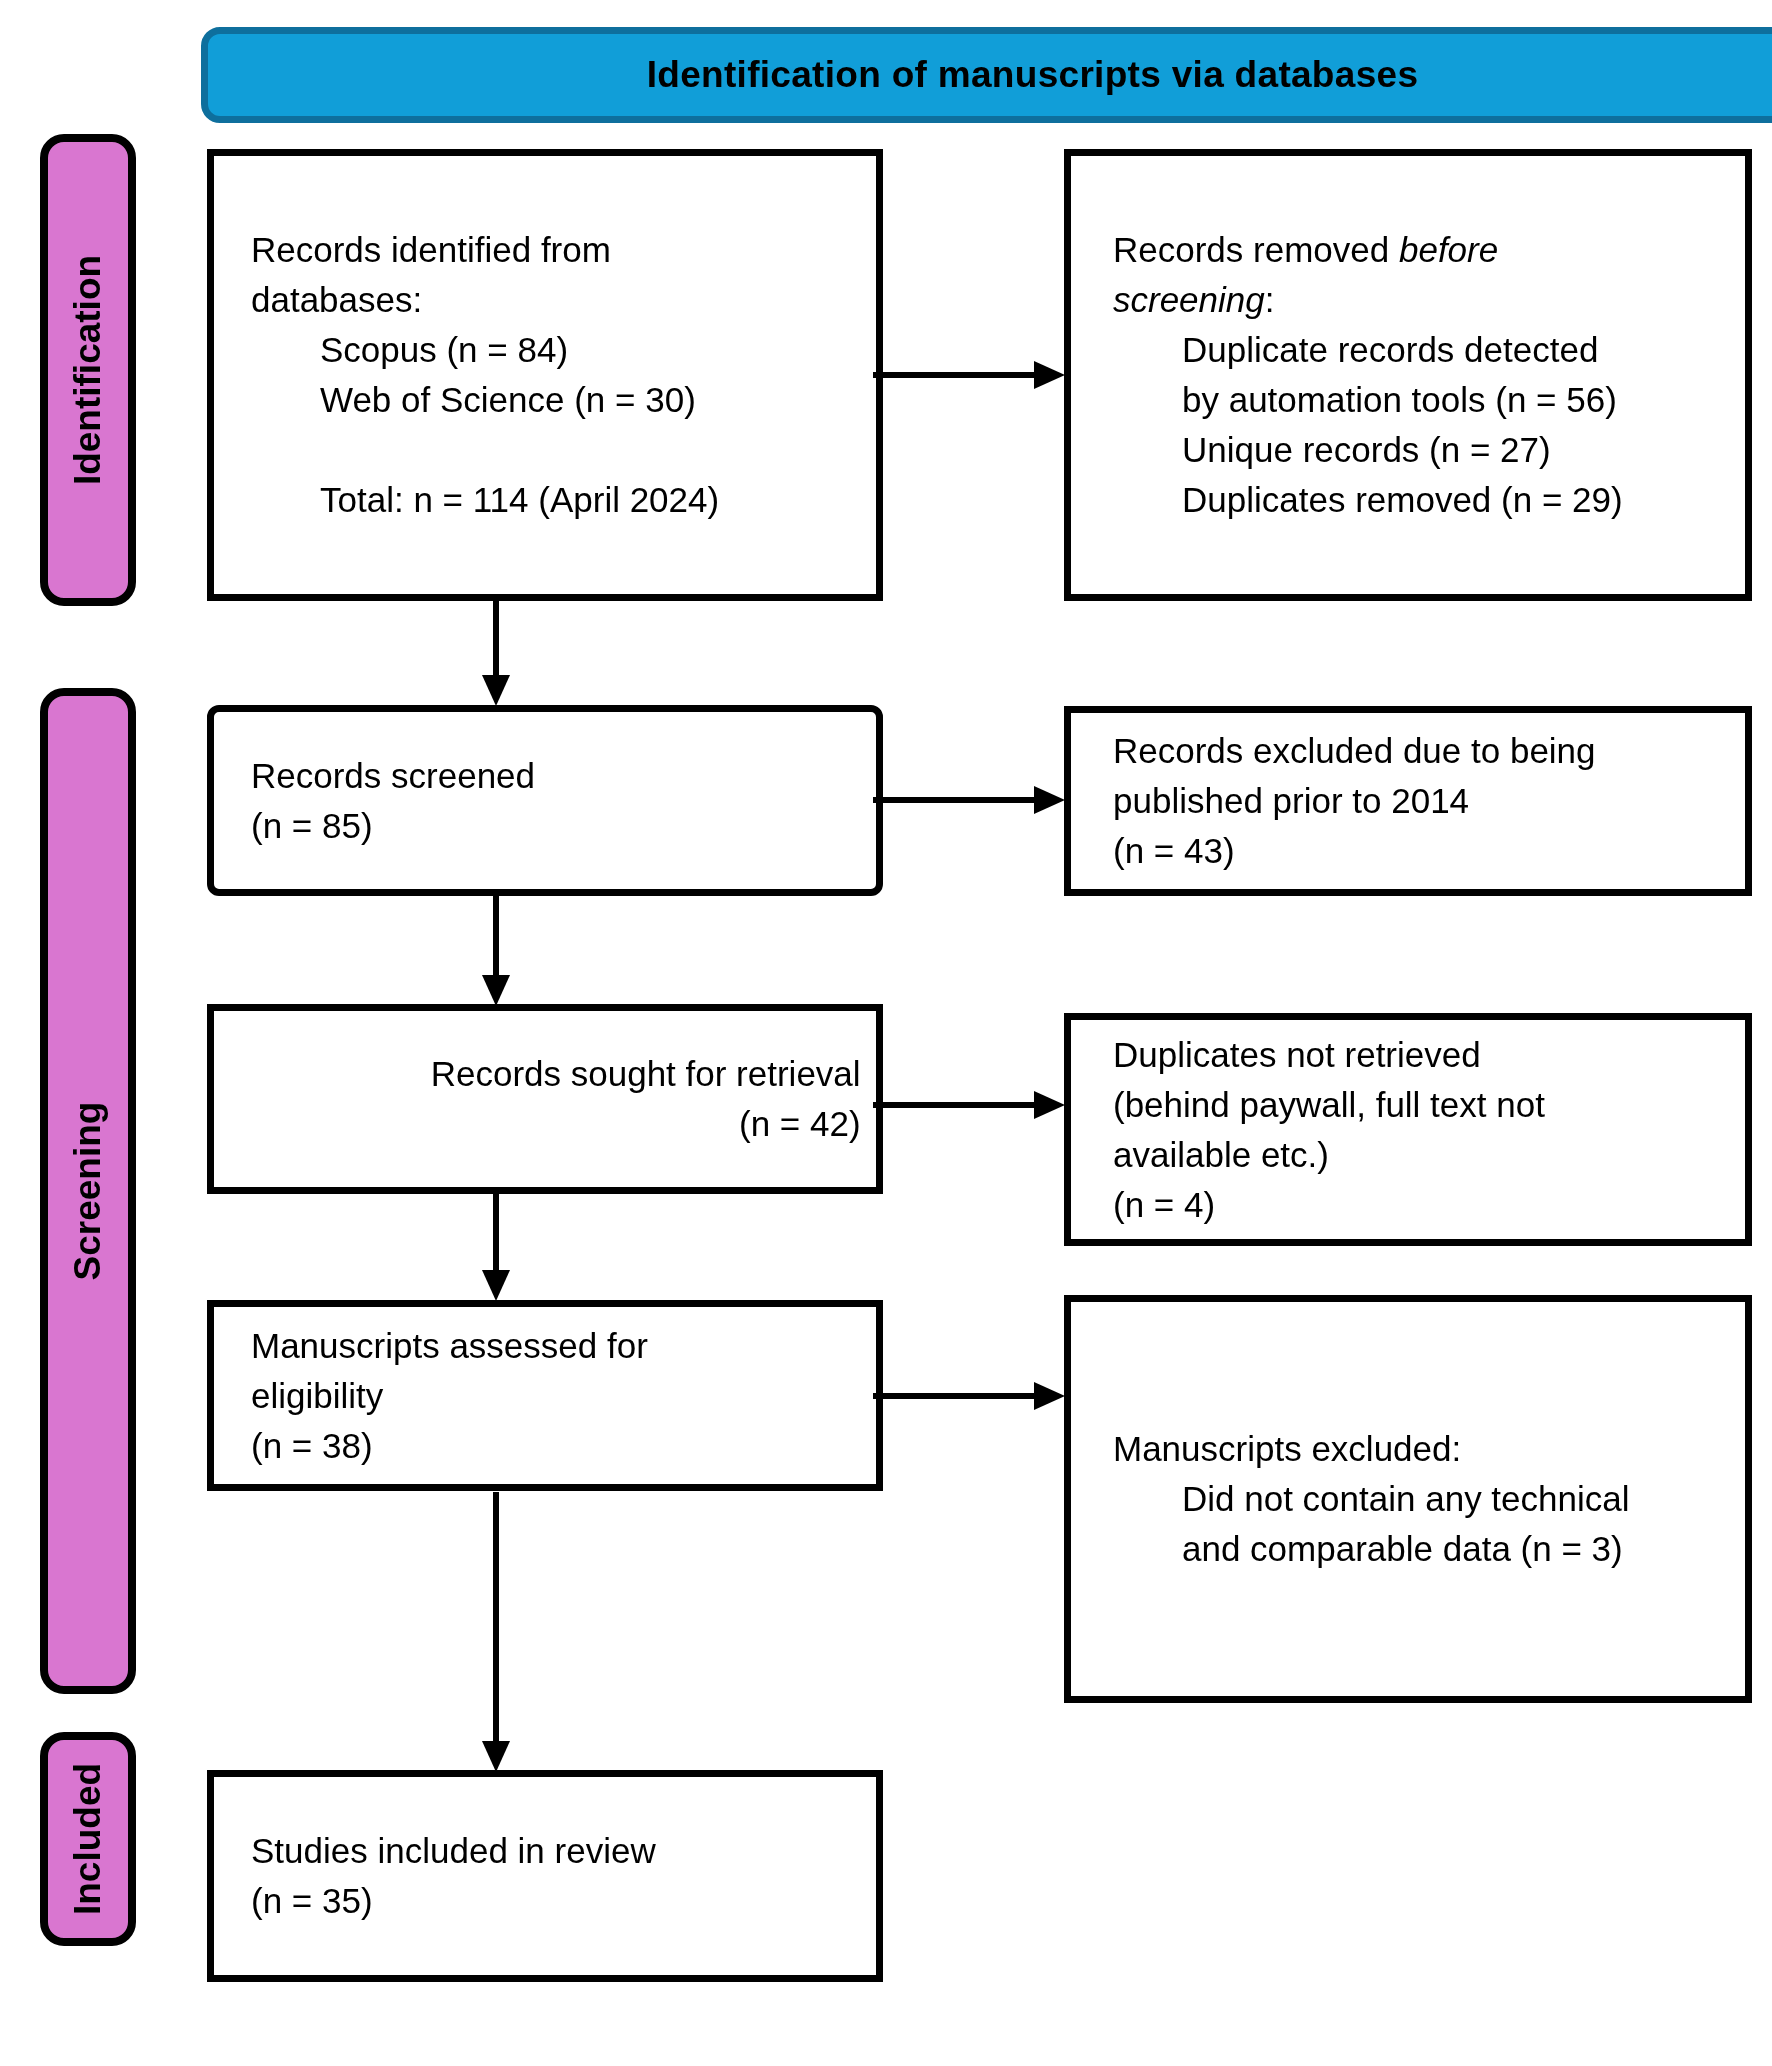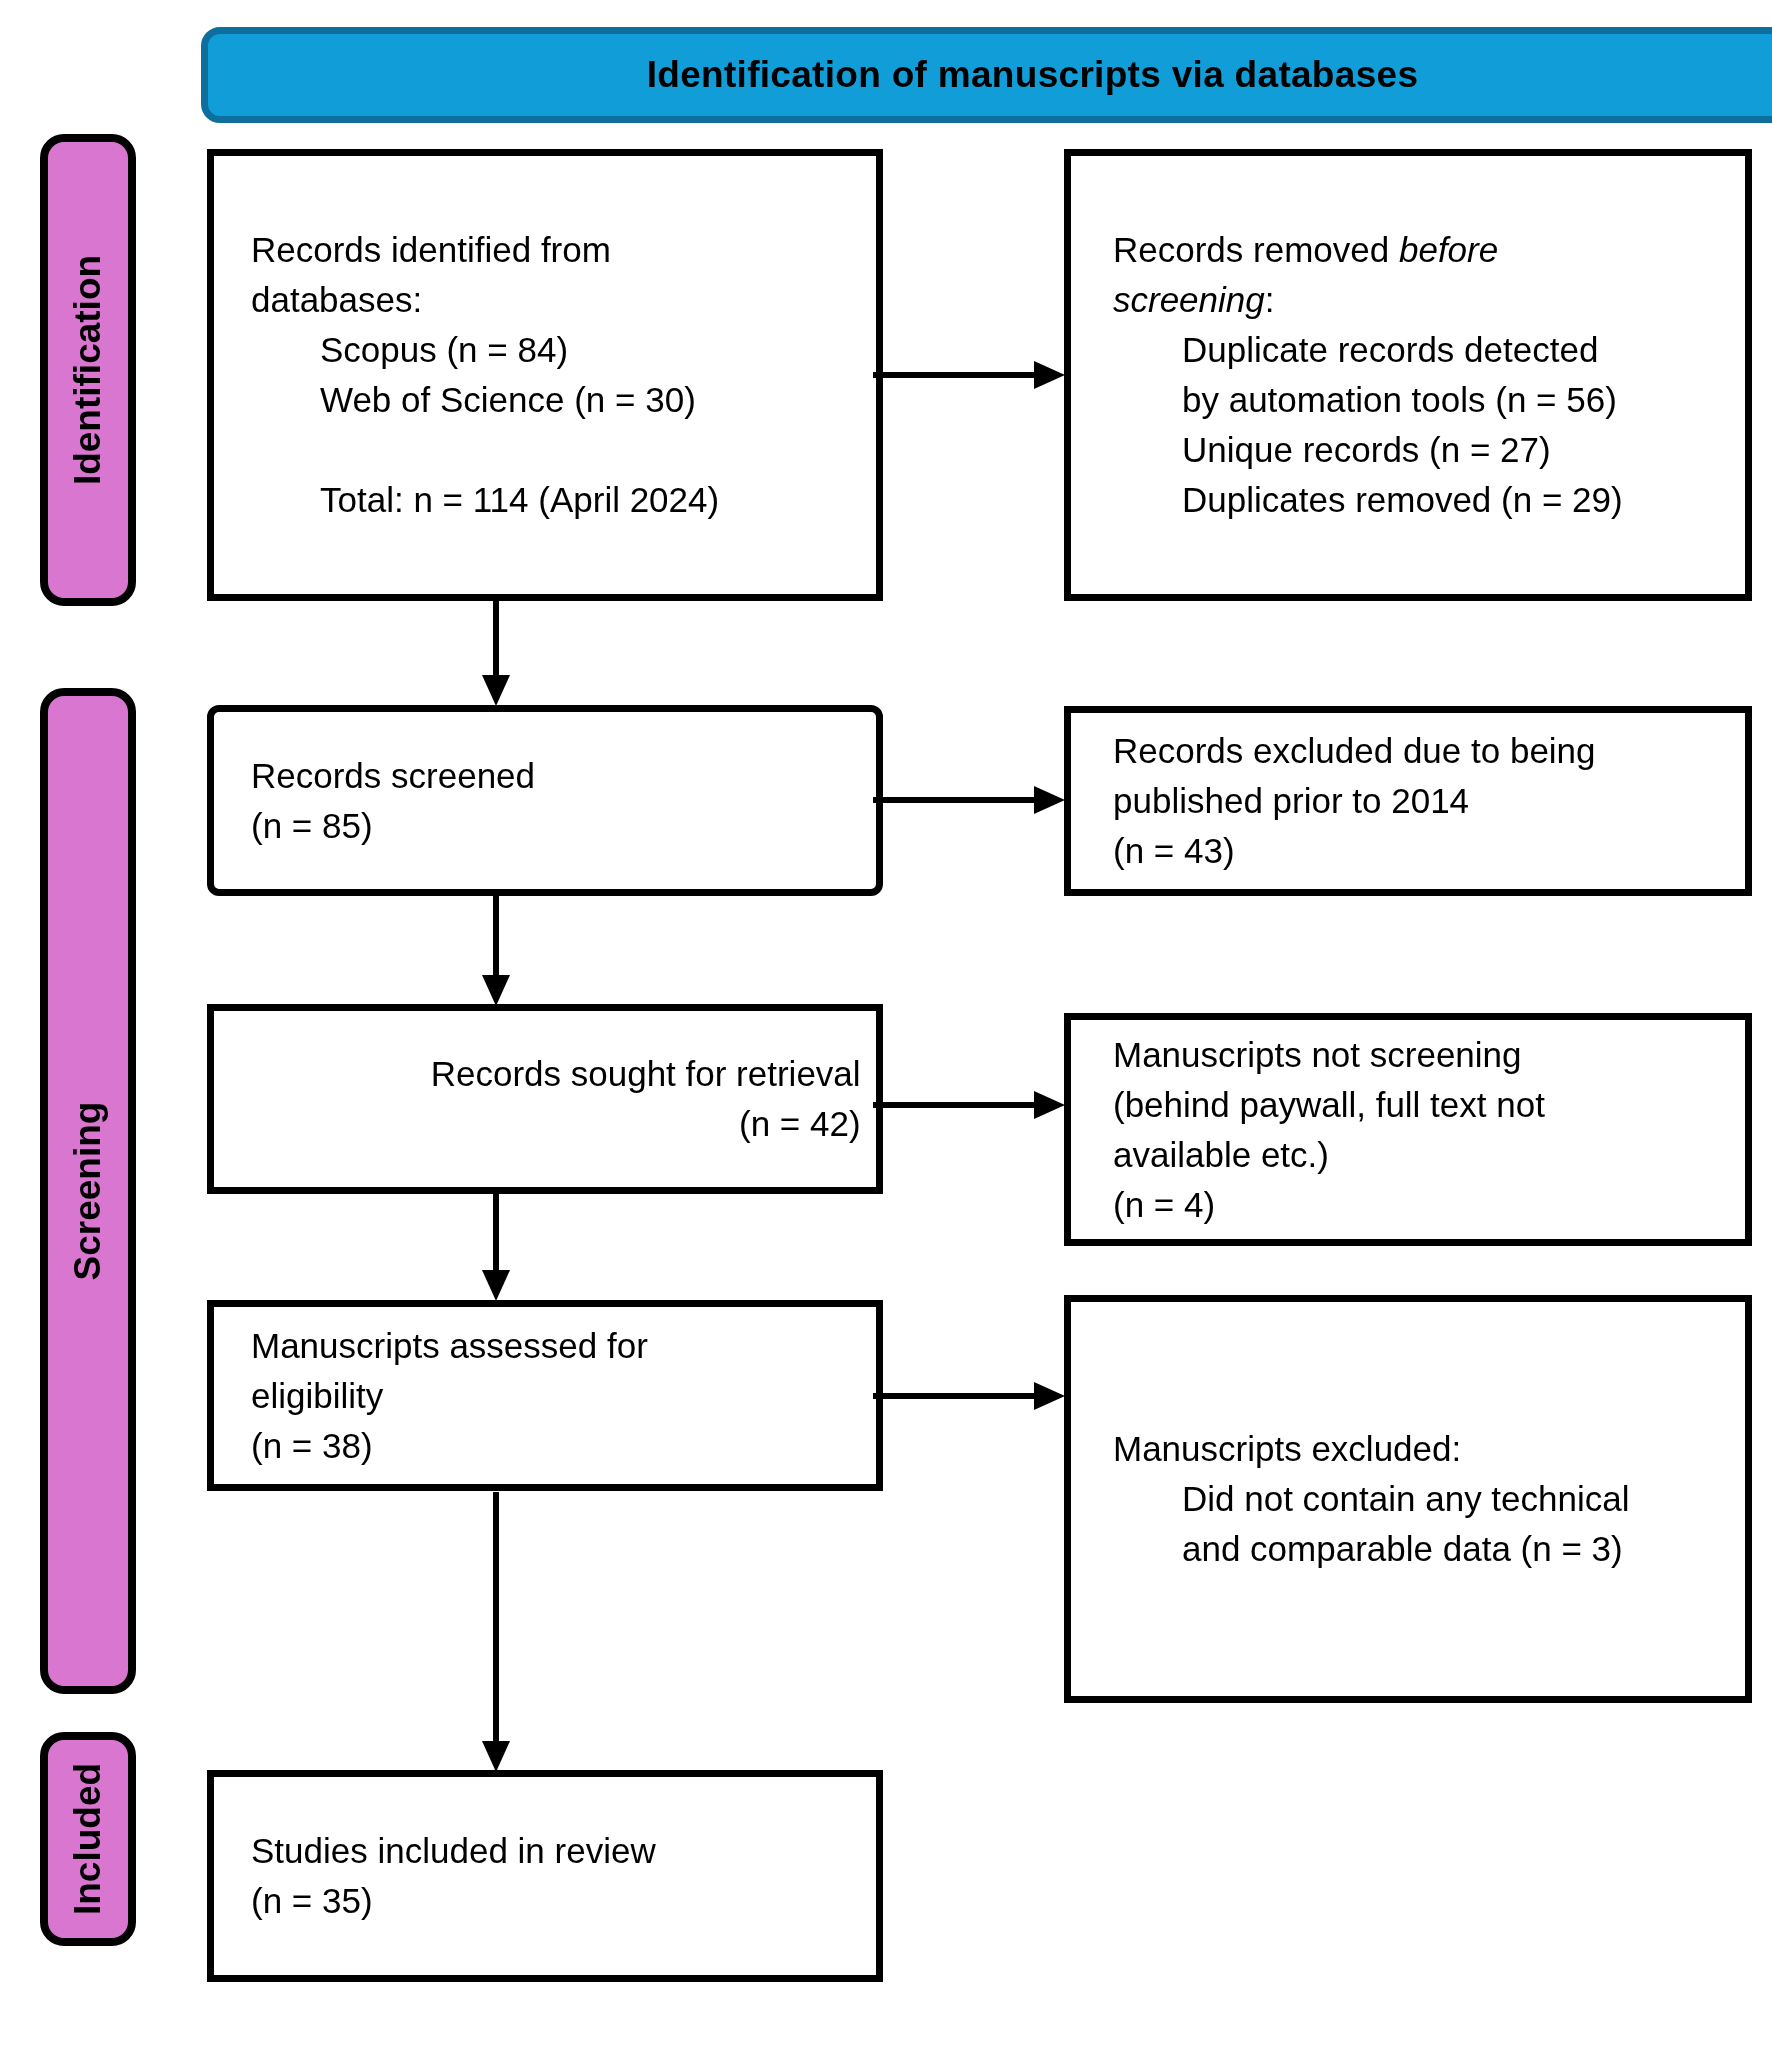--- a/index.html
+++ b/index.html
@@ -167,21 +167,21 @@
     <div class="line">published prior to 2014</div>
     <div class="line">(n = 43)</div>
   </div>
 
   <div class="box col-left box-sought">
     <div class="line">Records sought for retrieval</div>
     <div class="line">(n = 42)</div>
   </div>
 
   <div class="box col-right box-notretrieved">
-    <div class="line">Manuscripts not screening</div>
+    <div class="line">Duplicates not retrieved</div>
     <div class="line">(behind paywall, full text not</div>
     <div class="line">available etc.)</div>
     <div class="line">(n = 4)</div>
   </div>
 
   <div class="box col-left box-assessed">
     <div class="line">Manuscripts assessed for</div>
     <div class="line">eligibility</div>
     <div class="line">(n = 38)</div>
   </div>

